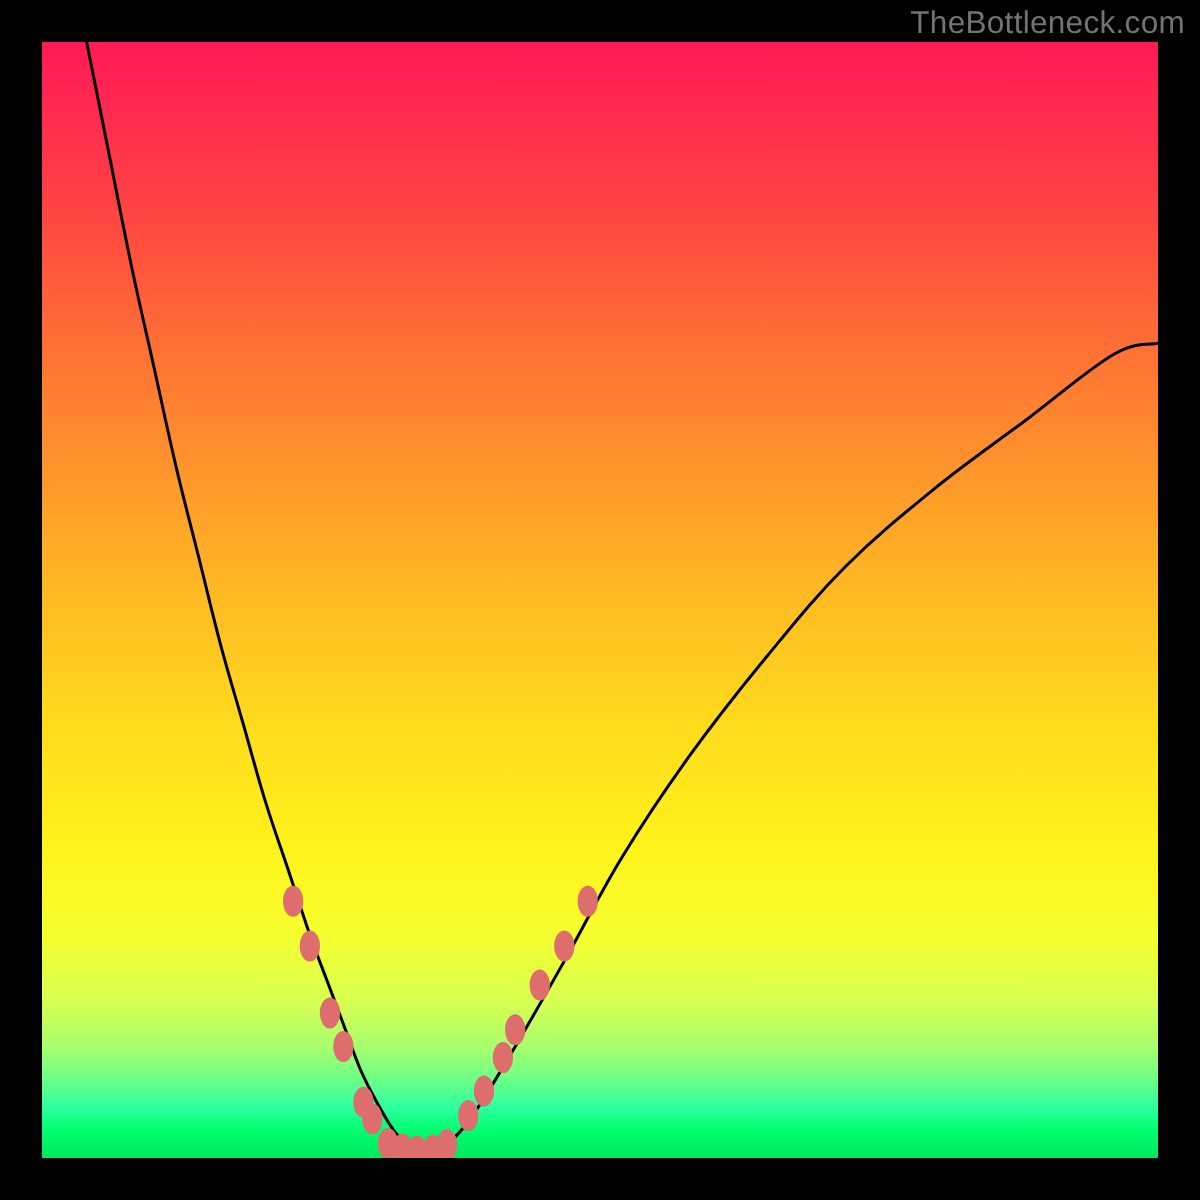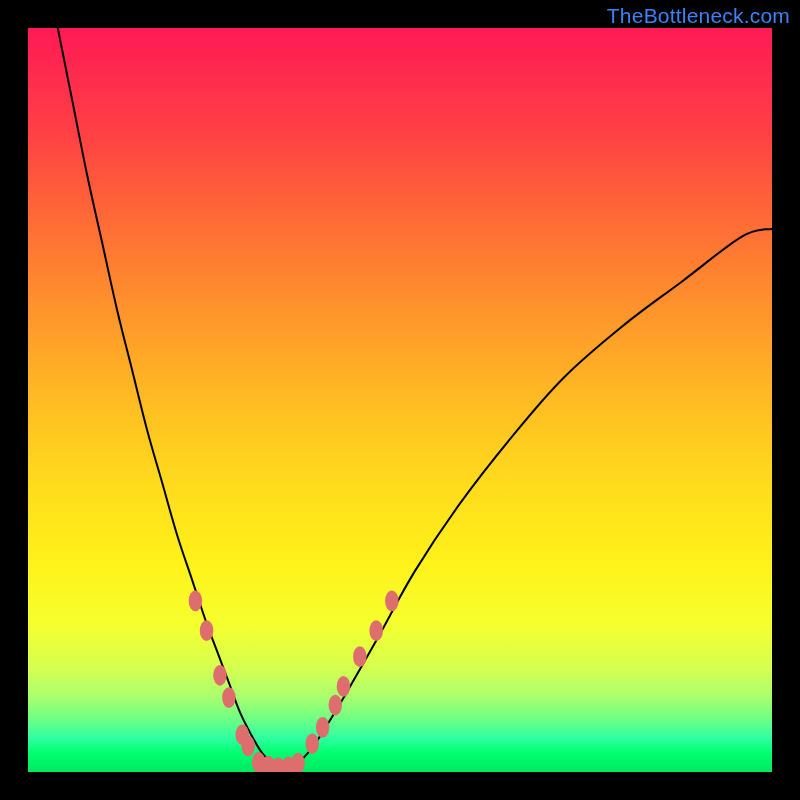--- a/index.html
+++ b/index.html
@@ -52,21 +52,21 @@
   .overlay {
     position: absolute;
     inset: 0;
   }
   .watermark {
     position: absolute;
     top: 4px;
     right: 10px;
     font-size: 21px;
     font-weight: 400;
-    color: #3b82f6;
+    color: #737373;
     letter-spacing: 0.2px;
     user-select: none;
   }
 </style>
 </head>
 <body>
 
 <div class="frame">
   <div class="plot-area">
     <div class="gradient-bg"></div>

